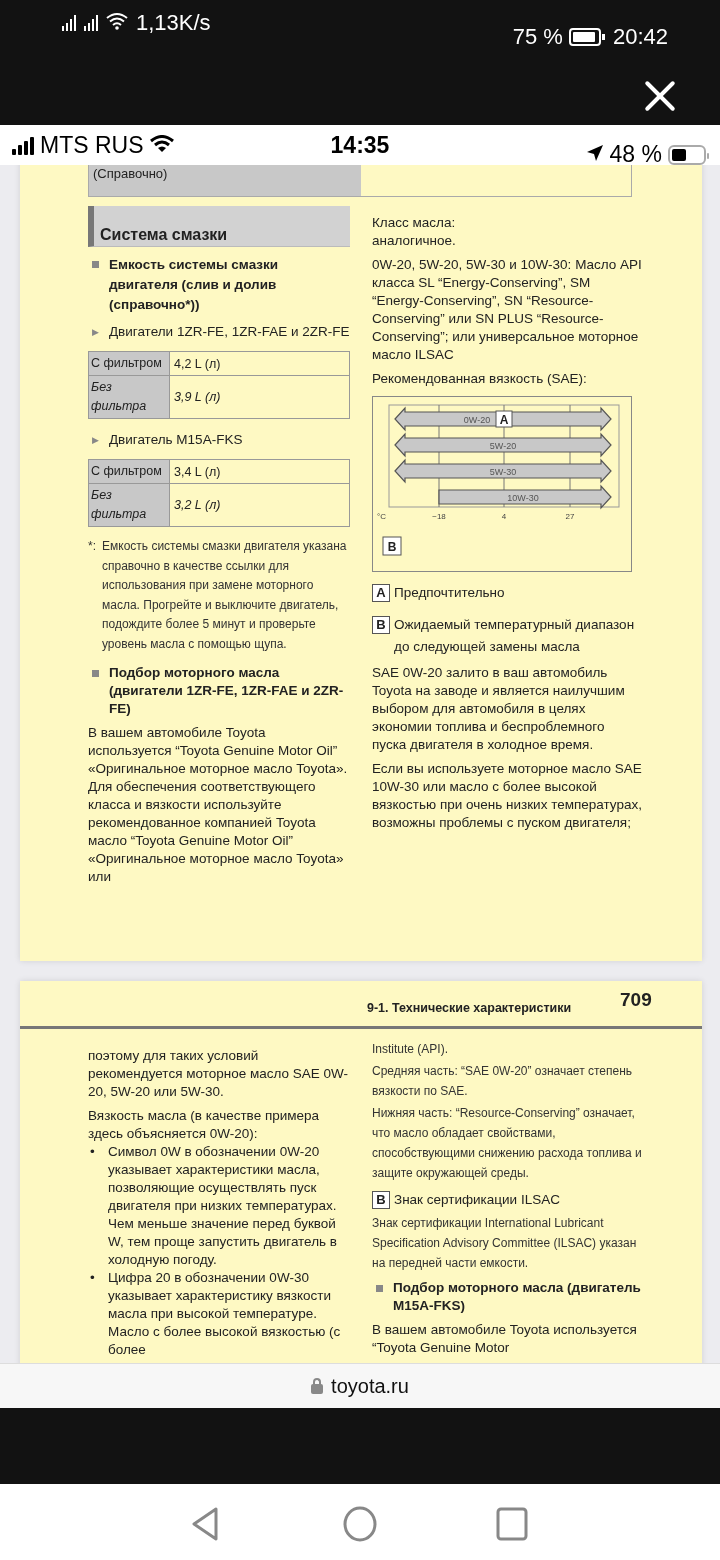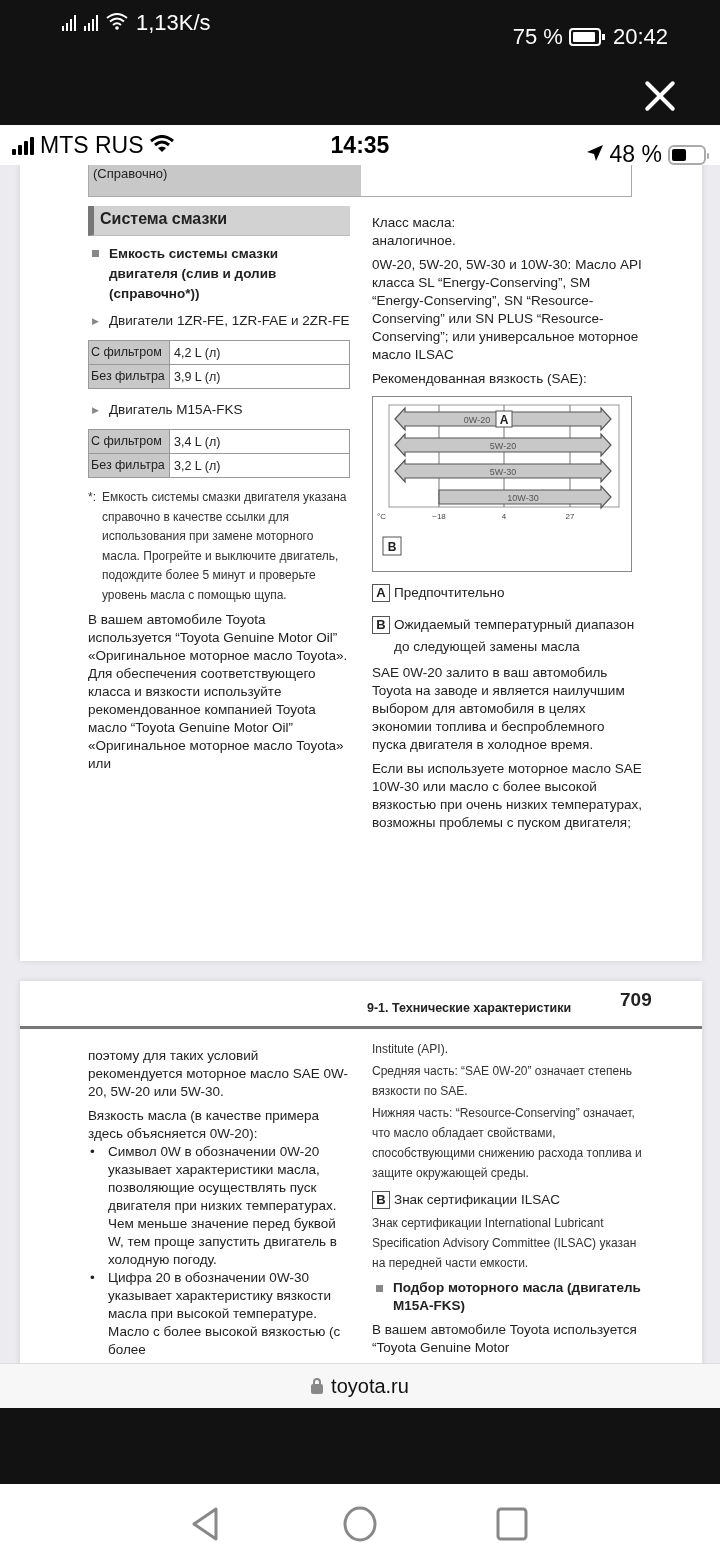--- a/index.html
+++ b/index.html
@@ -25,40 +25,40 @@
     .ios-status { position: absolute; left: 0; top: 0; width: 720px; height: 40px; background: #fff; color: #000; z-index: 3; }
     .ios-status .carrier { position: absolute; left: 12px; top: 7px; font-size: 23px; display: flex; align-items: center; gap: 6px; }
     .ios-status .time { position: absolute; left: 0; right: 0; top: 7px; text-align: center; font-size: 23px; font-weight: bold; }
     .ios-status .right { position: absolute; right: 14px; top: 16px; font-size: 23px; display: flex; align-items: center; gap: 6px; }
     .ios-sig { display: inline-flex; align-items: flex-end; gap: 2px; height: 18px; }
     .ios-sig i { display: block; width: 4px; background: #000; border-radius: 1px; }
     .batt-b { width: 38px; height: 20px; border: 2px solid #aaa; border-radius: 6px; position: relative; display: inline-block; }
     .batt-b::before { content: ""; position: absolute; left: 2px; top: 2px; bottom: 2px; width: 14px; background: #000; border-radius: 2px; }
     .batt-b::after { content: ""; position: absolute; right: -5px; top: 6px; width: 2px; height: 6px; background: #aaa; border-radius: 1px; }
 
-    .page { position: absolute; left: 20px; width: 682px; background: #ffffff; box-shadow: 0 0 6px rgba(0,0,0,0.12); color: #222; }
+    .page { position: absolute; left: 20px; width: 682px; background: #fef9c3; box-shadow: 0 0 6px rgba(0,0,0,0.12); color: #222; }
     .page1 { top: -10px; height: 846px; }
     .page2 { top: 856px; height: 500px; }
 
     .tbl-top { position: absolute; left: 68px; top: 0px; width: 544px; height: 72px; border: 1px solid #aaa; display: flex; }
     .tbl-top .c1 { width: 272px; background: #c8c8c8; font-size: 13px; padding: 40px 0 0 4px; }
     .tbl-top .c2 { flex: 1; font-size: 12px; color: #888; padding: 22px 0 0 6px; }
 
     .col { position: absolute; width: 262px; font-size: 13.5px; line-height: 18px; }
     .col-left { left: 68px; }
     .col-right { left: 352px; width: 270px; }
 
-    .sec-title { background: #d2d2d2; border-left: 6px solid #777; font-weight: bold; font-size: 16px; padding: 4px 6px; height: 30px; border-bottom: 1px solid #bbb; }
+    .sec-title { background: #d2d2d2; border-left: 6px solid #777; font-weight: bold; font-size: 16px; padding: 20px 6px; height: 30px; border-bottom: 1px solid #bbb; }
     .sq-head { display: flex; font-weight: bold; font-size: 13.5px; line-height: 20px; margin-top: 8px; }
     .sq-head .sq { width: 7px; height: 7px; background: #888; margin: 6px 10px 0 4px; flex: none; }
     .tri-item { display: flex; font-size: 13.5px; line-height: 22px; margin-top: 6px; }
     .tri-item .tri { color: #888; font-size: 9px; margin: 0 10px 0 4px; }
     .small-tbl { margin-top: 8px; border: 1px solid #999; font-size: 12.5px; width: 262px; }
     .small-tbl .row { display: flex; border-bottom: 1px solid #999; }
-    .small-tbl .row:last-child { border-bottom: none; }
+    .small-tbl .row:last-child { border-bottom: none; font-style: italic; }
     .small-tbl .h { width: 81px; background: #c8c8c8; padding: 2px 2px; border-right: 1px solid #999; line-height: 19px; }
     .small-tbl .v { flex: 1; padding: 2px 4px; display: flex; align-items: center; }
     .note { display: flex; font-size: 12px; line-height: 19.5px; margin-top: 10px; color: #333; }
     .note .mk { width: 14px; flex: none; }
     p.txt { font-size: 13.5px; line-height: 18px; margin-top: 6px; }
     p.sm { font-size: 12px; line-height: 20px; margin-top: 2px; color: #333; }
 
     .chart-box { margin-top: 8px; border: 1px solid #888; width: 260px; height: 176px; position: relative; }
     .chart-box svg { position: absolute; left: 0; top: 0; }
     .box-letter { display: inline-block; border: 1px solid #555; font-weight: bold; font-size: 13px; width: 18px; height: 18px; text-align: center; line-height: 16px; background: #fff; }
@@ -182,20 +182,24 @@
           <div class="v">3,4 L (л)</div>
         </div>
         <div class="row">
           <div class="h">Без фильтра</div>
           <div class="v">3,2 L (л)</div>
         </div>
       </div>
       <div class="note">
         <span class="mk">*:</span>
         <span>Емкость системы смазки двигателя указана справочно в качестве ссылки для использования при замене моторного масла. Прогрейте и выключите двигатель, подождите более 5 минут и проверьте уровень масла с помощью щупа.</span>
+      </div>
+      <div class="sq-head" style="margin-top:10px">
+        <span class="sq"></span>
+        <span style="line-height:18px">Подбор моторного масла (двигатели 1ZR-FE, 1ZR-FAE и 2ZR-FE)</span>
       </div>
       <p class="txt">В вашем автомобиле Toyota используется “Toyota Genuine Motor Oil” «Оригинальное моторное масло Toyota». Для обеспечения соответствующего класса и вязкости используйте рекомендованное компанией Toyota масло “Toyota Genuine Motor Oil” «Оригинальное моторное масло Toyota» или</p>
     </div>
 
     <div class="col col-right" style="top:93px">
       <p class="txt">Класс масла:</p>
       <p class="txt" style="margin-top:0">аналогичное.</p>
       <p class="txt">0W-20, 5W-20, 5W-30 и 10W-30: Масло API класса SL “Energy-Conserving”, SM “Energy-Conserving”, SN “Resource-Conserving” или SN PLUS “Resource-Conserving”; или универсальное моторное масло ILSAC</p>
       <p class="txt">Рекомендованная вязкость (SAE):</p>
       <div class="chart-box">

